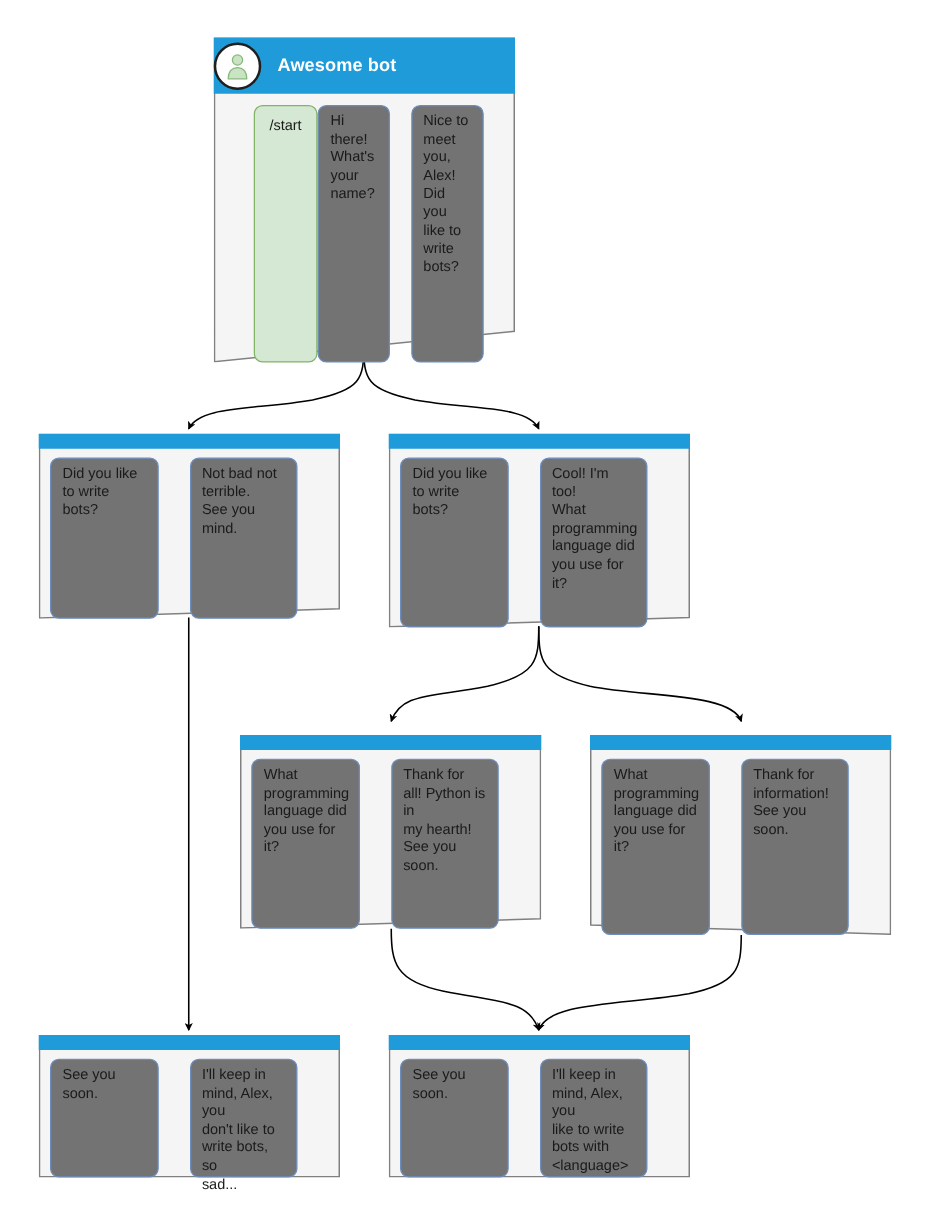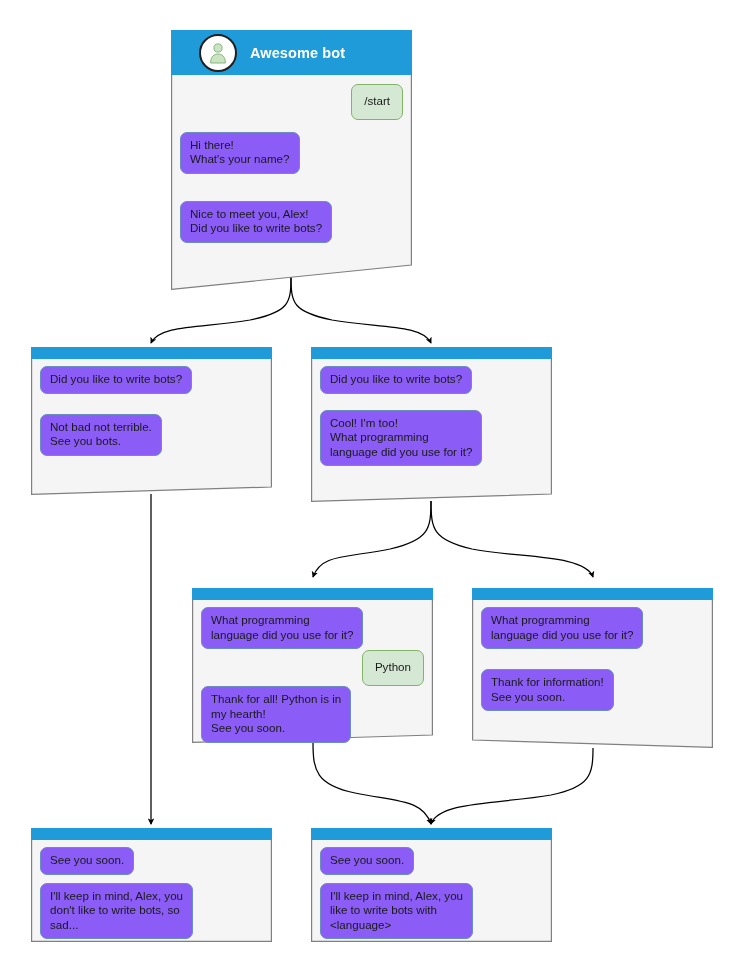--- a/index.html
+++ b/index.html
@@ -45,21 +45,21 @@
   .node-header {
     position: absolute;
     left: 0;
     top: 0;
     height: 45px;
     width: 100%;
     background: #1f9bda;
     display: flex;
     align-items: center;
     box-sizing: border-box;
-    padding-left: 28px;
+    padding-left: 0;
   }
   .node-header.plain { height: 12px; padding: 0; }
 
   .avatar {
     width: 38px;
     height: 38px;
     border-radius: 50%;
     background: #ffffff;
     border: 2.5px solid #1f1f1f;
     box-sizing: border-box;
@@ -81,21 +81,21 @@
 
   .node-body {
     position: absolute;
     left: 0;
     right: 0;
     top: 45px;
     bottom: 0;
     padding: 9px 9px 0 9px;
     box-sizing: border-box;
     display: flex;
-    flex-direction: column;
+    flex-direction: row;
   }
   .node-body.compact { top: 12px; padding-top: 7px; }
 
   .msg-row {
     display: flex;
     width: 100%;
   }
   .msg-row.bot { justify-content: flex-start; }
   .msg-row.user { justify-content: flex-end; }
 
@@ -103,21 +103,21 @@
     font-size: 11.6px;
     line-height: 14.6px;
     color: #1a1a1a;
     border-radius: 7px;
     padding: 5px 9px 6px 9px;
     box-sizing: border-box;
     white-space: pre-line;
     max-width: 78%;
   }
   .bubble.bot {
-    background: #8b5cf6;
+    background: #737373;
     border: 1px solid #6c8ebf;
   }
   .bubble.user {
     background: #d5e8d4;
     border: 1px solid #82b366;
     min-width: 46px;
     text-align: left;
     padding: 9px 12px 10px 12px;
   }
   .spacer-sm { height: 8px; }
@@ -193,21 +193,21 @@
     </div>
     <div class="node-header plain"></div>
     <div class="node-body compact">
       <div class="msg-row bot">
         <div class="bubble bot">Did you like to write bots?</div>
       </div>
       <div class="spacer-sm"></div>
       <div class="spacer-md"></div>
       <div class="msg-row bot">
         <div class="bubble bot">Not bad not terrible.
-See you bots.</div>
+See you mind.</div>
       </div>
     </div>
   </div>
 
   <div class="node" style="left:311px; top:347px; width:241px; height:155px;">
     <div class="node-skew">
       <svg width="241" height="155" viewBox="0 0 241 155" xmlns="http://www.w3.org/2000/svg">
         <polygon points="0.6,0.6 240.4,0.6 240.4,147 0.6,154.4" fill="#f5f5f5" stroke="#808080" stroke-width="1.2"></polygon>
       </svg>
     </div>
@@ -232,23 +232,20 @@
         <polygon points="0.6,0.6 240.4,0.6 240.4,147 0.6,154.4" fill="#f5f5f5" stroke="#808080" stroke-width="1.2"></polygon>
       </svg>
     </div>
     <div class="node-header plain"></div>
     <div class="node-body compact">
       <div class="msg-row bot">
         <div class="bubble bot">What programming
 language did you use for it?</div>
       </div>
       <div class="spacer-sm"></div>
-      <div class="msg-row user">
-        <div class="bubble user">Python</div>
-      </div>
       <div class="spacer-sm"></div>
       <div class="msg-row bot">
         <div class="bubble bot">Thank for all! Python is in
 my hearth!
 See you soon.</div>
       </div>
     </div>
   </div>
 
   <div class="node" style="left:472px; top:588px; width:241px; height:160px;">

